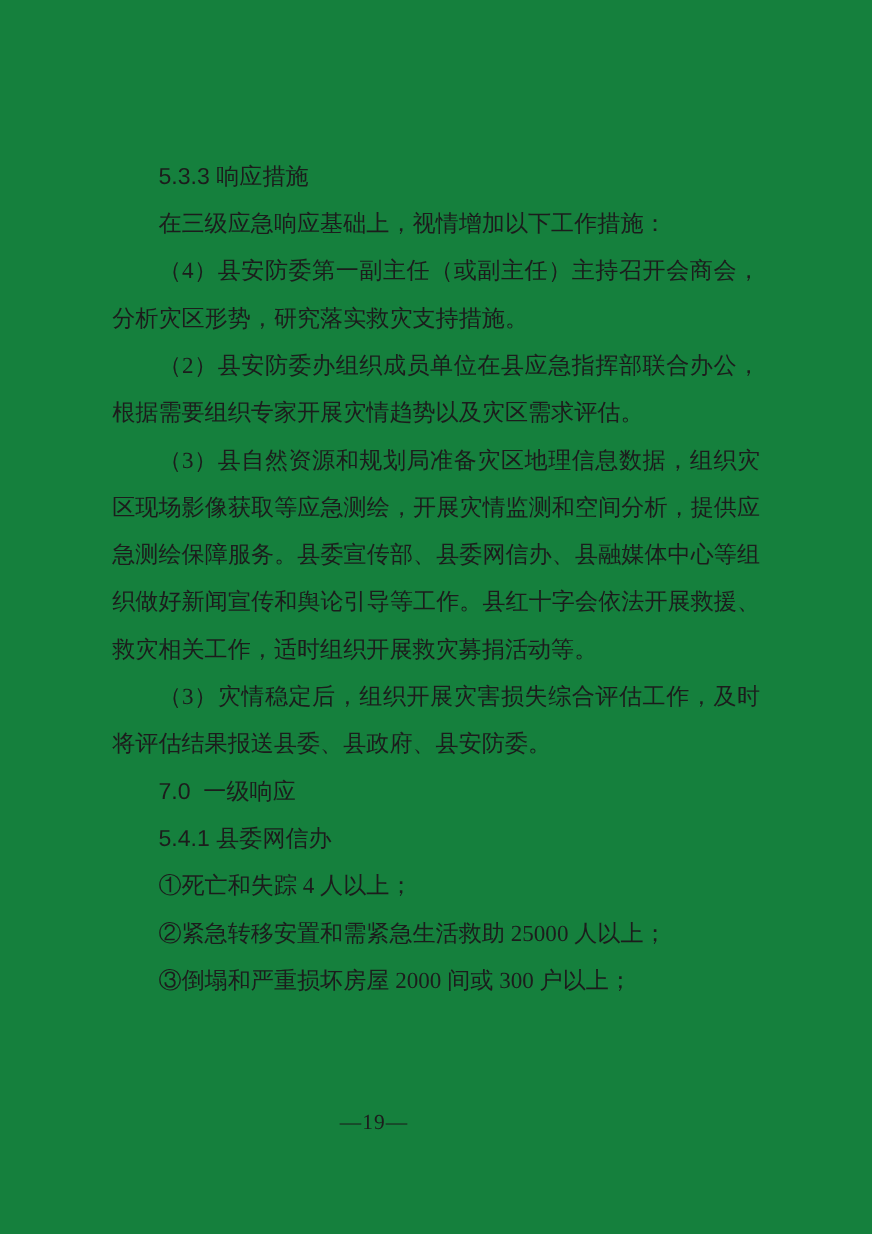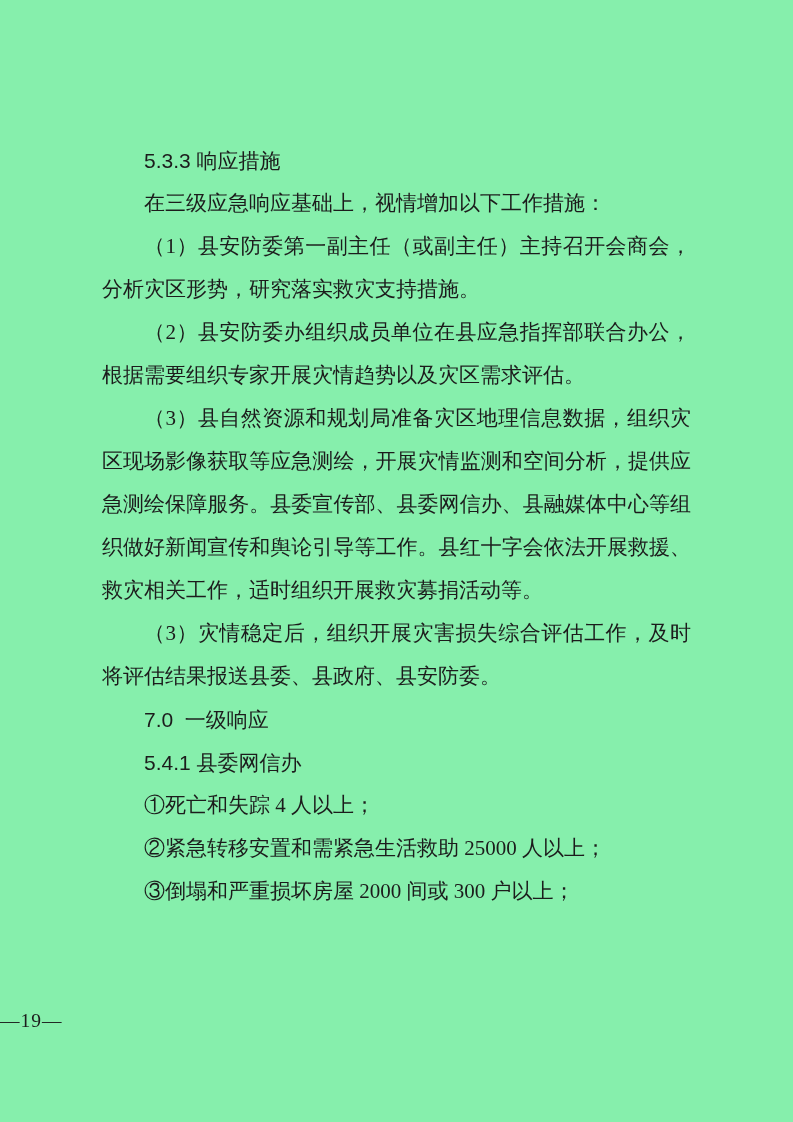--- a/index.html
+++ b/index.html
@@ -4,21 +4,21 @@
 <style>
   html, body {
     margin: 0;
     padding: 0;
     background: #ffffff;
   }
   .page {
     position: relative;
     width: 793px;
     height: 1122px;
-    background: #86efac;
+    background: #15803d;
     overflow: hidden;
     font-family: "Liberation Serif", "DejaVu Serif", serif;
     color: #1c1c1c;
     text-decoration: underline;
   }
   .text-block {
     position: absolute;
     left: 102px;
     top: 139px;
     width: 589px;
@@ -41,35 +41,35 @@
     font-family: "Liberation Sans", "DejaVu Sans", sans-serif;
   }
   .heading-l2 {
     font-size: 21.5px;
   }
   .page-number {
     position: absolute;
     top: 1006px;
     left: 0;
     right: 113px;
-    text-align: left;
+    text-align: center;
     font-size: 19.5px;
     line-height: 30px;
     color: #1c1c1c;
     letter-spacing: 1px;
   }
 </style>
 </head>
 <body>
 
 <div class="page">
   <div class="text-block">
     <h3 class="heading">5.3.3 响应措施</h3>
     <p class="para">在三级应急响应基础上，视情增加以下工作措施：</p>
-    <p class="para">（1）县安防委第一副主任（或副主任）主持召开会商会，分析灾区形势，研究落实救灾支持措施。</p>
+    <p class="para">（4）县安防委第一副主任（或副主任）主持召开会商会，分析灾区形势，研究落实救灾支持措施。</p>
     <p class="para">（2）县安防委办组织成员单位在县应急指挥部联合办公，根据需要组织专家开展灾情趋势以及灾区需求评估。</p>
     <p class="para">（3）县自然资源和规划局准备灾区地理信息数据，组织灾区现场影像获取等应急测绘，开展灾情监测和空间分析，提供应急测绘保障服务。县委宣传部、县委网信办、县融媒体中心等组织做好新闻宣传和舆论引导等工作。县红十字会依法开展救援、救灾相关工作，适时组织开展救灾募捐活动等。</p>
     <p class="para">（3）灾情稳定后，组织开展灾害损失综合评估工作，及时将评估结果报送县委、县政府、县安防委。</p>
     <h2 class="heading heading-l2">7.0  一级响应</h2>
     <h3 class="heading">5.4.1 县委网信办</h3>
     <p class="para">①死亡和失踪 4 人以上；</p>
     <p class="para">②紧急转移安置和需紧急生活救助 25000 人以上；</p>
     <p class="para">③倒塌和严重损坏房屋 2000 间或 300 户以上；</p>
   </div>
   <div class="page-number">—19—</div>

